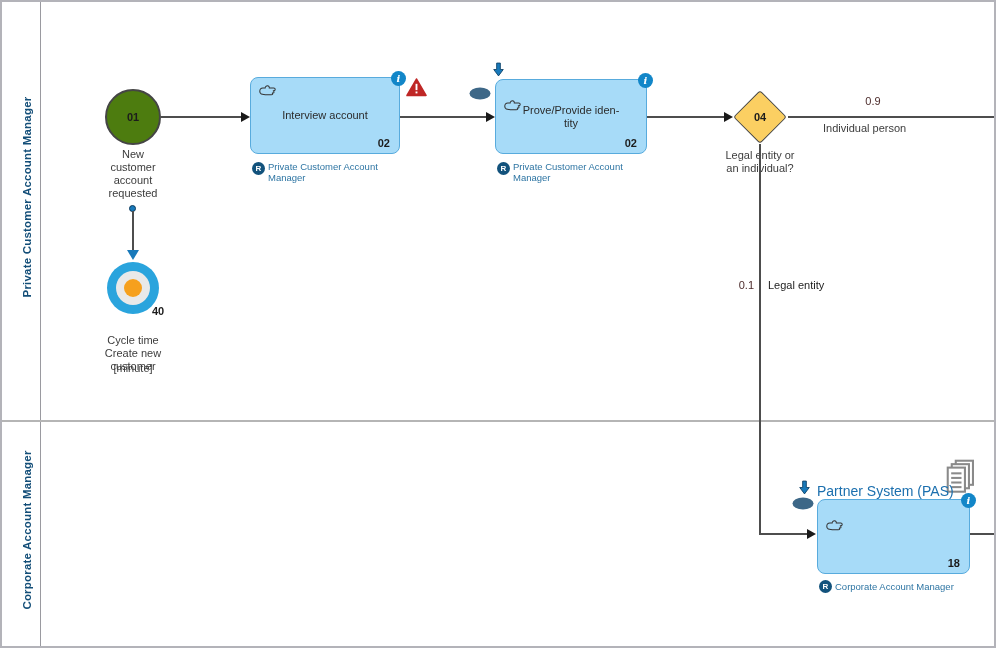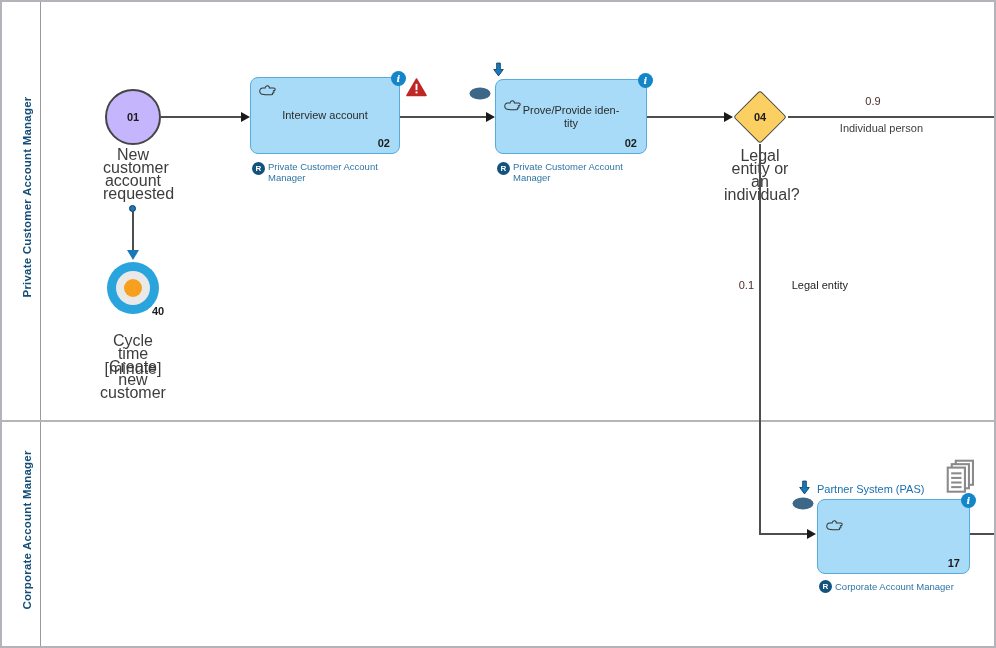--- a/index.html
+++ b/index.html
@@ -13,21 +13,21 @@
   
   .lane-header-line{left:38px;top:0;width:1px;height:648px;background:#9a9aa0;}
   .lane-divider{left:0;top:418px;width:996px;height:2px;background:#b5b5b5;}
   .vlabel{
     position:absolute;text-align:center;transform:rotate(-90deg);
     font-weight:bold;font-size:11.5px;letter-spacing:.2px;color:#134e78;
   }
   
   .start-event{
     left:103px;top:87px;width:56px;height:56px;border-radius:50%;
-    background:#c4b5fd;border:2px solid #454545;box-sizing:border-box;
+    background:#4d7c0f;border:2px solid #454545;box-sizing:border-box;
     display:flex;align-items:center;justify-content:center;
     font-weight:bold;font-size:11px;color:#1c1c1c;text-align:right;
   }
   
   .task{
     background:#a7dbf8;border:1px solid #58abdd;border-radius:8px;box-sizing:border-box;
     display:flex;align-items:center;justify-content:center;text-align:center;
     font-size:11px;color:#2b2b2b;line-height:13px;
   }
   .task-number{position:absolute;right:9px;bottom:3px;font-weight:bold;font-size:11px;color:#1c1c1c;}
@@ -38,29 +38,29 @@
     font-family:"DejaVu Serif",serif;font-weight:bold;font-style:italic;font-size:10px;line-height:15px;
   }
   
   .gateway{
     left:739px;top:96px;width:38px;height:38px;background:#fbcf62;
     border:1.5px solid #454545;border-radius:3px;transform:rotate(45deg);box-sizing:border-box;
     display:flex;align-items:center;justify-content:center;
   }
   .gateway span{transform:rotate(-45deg);font-weight:bold;font-size:11px;color:#1c1c1c;}
   
-  .node-label{font-size:16px;line-height:13px;text-align:center;color:#3c3c3c;}
+  .node-label{font-size:11px;line-height:13px;text-align:center;color:#3c3c3c;}
   .flow-prob{font-size:11px;color:#4c2b2b;}
-  .flow-name{font-size:11px;color:#3c3c3c;text-align:right;}
+  .flow-name{font-size:11px;color:#3c3c3c;}
   .role-row-text{font-size:9.5px;line-height:11px;color:#2e75a3;}
   .r-badge{
     width:13px;height:13px;border-radius:50%;background:#12527c;color:#fff;
     display:flex;align-items:center;justify-content:center;font-weight:bold;font-size:8px;
   }
-  .sys-label{font-size:11px;color:#1b6fae;}
+  .sys-label{font-size:14px;color:#1b6fae;}
   
   .edge{background:#4d4d4d;}
   .arr-r{width:0;height:0;border-top:5px solid transparent;border-bottom:5px solid transparent;border-left:9px solid #1a1a1a;}
   .arr-d-blue{width:0;height:0;border-left:6px solid transparent;border-right:6px solid transparent;border-top:10px solid #1879ba;}
   .blue-dot{width:7px;height:7px;border-radius:50%;background:#1879ba;border:1px solid #0d3a5c;box-sizing:border-box;}
   
   .kpi-outer{left:105px;top:260px;width:52px;height:52px;border-radius:50%;background:#2aa4dd;display:flex;align-items:center;justify-content:center;}
   .kpi-mid{width:34px;height:34px;border-radius:50%;background:#e9e9e9;display:flex;align-items:center;justify-content:center;}
   .kpi-inner{width:18px;height:18px;border-radius:50%;background:#f6a01d;}
   .kpi-number{left:150px;top:303px;font-weight:bold;font-size:11px;color:#1c1c1c;}
@@ -188,20 +188,20 @@
         <ellipse class="sys-ellipse" cx="11" cy="6.5" rx="10.5" ry="6"></ellipse>
       </svg>
   </div>
   <div class="abs task preline" style="left:815px;top:497px;width:153px;height:75px;">
     <span class="hand-icon">
       <svg width="17" height="12" viewBox="0 0 22 14">
           <path fill="none" stroke="#333" stroke-width="1.3" d="M4.5 12.5 C2 12.5 1 10.5 1 8.5 C1 6 2.5 4.5 5 4.5 L8 4.5 C8 2.5 9.5 1.5 11 1.5 C12.5 1.5 13.5 2.5 13.3 4.5 L19 4.5 C20.3 4.5 21 5.2 21 6.2 C21 7.2 20.3 7.9 19 7.9 L18 7.9 C19 8.1 19.5 8.7 19.5 9.5 C19.5 10.3 18.8 10.9 17.8 10.9 L16.8 10.9 C17.5 11.2 17.8 11.7 17.7 12.2 C17.5 12.9 16.8 13.2 15.8 13.2 L8 13.2 Z"></path>
         </svg>
     </span>
     <span class="info-badge">i</span>
-    <span class="task-number">17</span>
+    <span class="task-number">18</span>
   </div>
   <div class="abs r-badge" style="left:817px;top:578px;">R</div>
   <div class="abs role-row-text" style="left:833px;top:579px;width:150px;white-space:nowrap;">Corporate Account Manager</div>
 
   <div class="abs edge" style="left:968px;top:531px;width:28px;height:2px;"></div>
 
 </div>
 
 </body></html>

